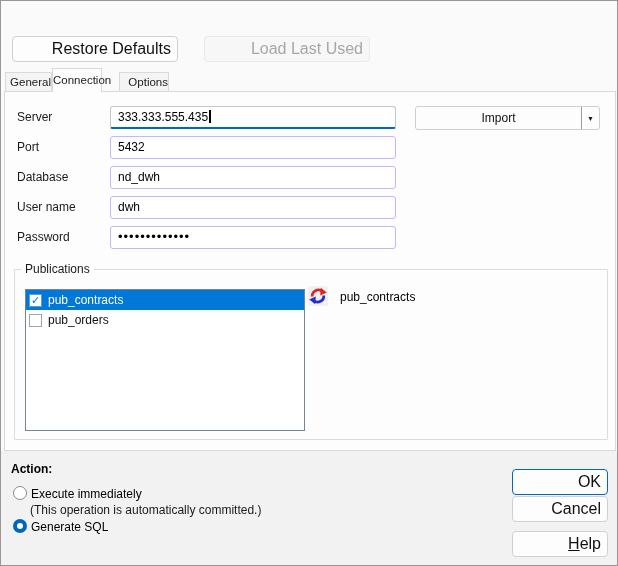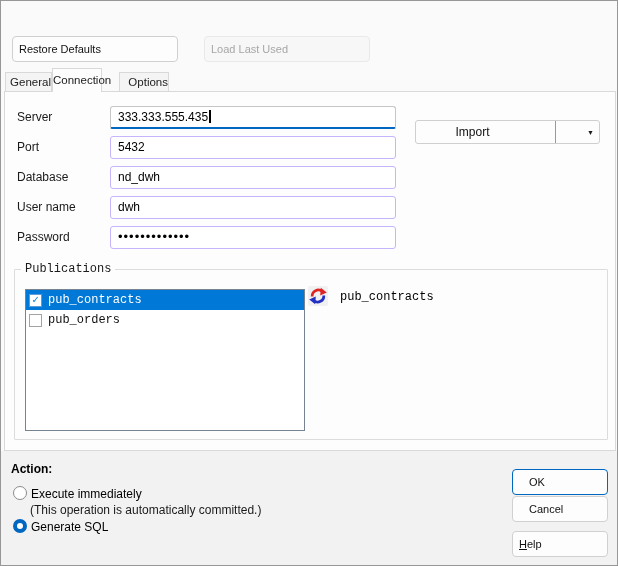--- a/index.html
+++ b/index.html
@@ -13,21 +13,21 @@
   .titlebar{position:absolute;left:0;top:0;width:100%;height:30px;background:#fafafa;}
   .title{position:absolute;left:14px;top:8px;font-size:12.5px;color:#191919;}
   .close-btn{
     position:absolute;right:6px;top:2px;width:32px;height:26px;border:none;background:transparent;
     font-size:16px;font-weight:300;color:#333;cursor:pointer;line-height:26px;text-align:center;padding:0;
     font-family:"Liberation Sans",sans-serif;
   }
   
   .btn{
     background:#fdfdfd;border:1px solid #d0d0d0;border-radius:4px;
-    font-family:"Liberation Sans",sans-serif;font-size:11px;color:#111;text-align:left;cursor:pointer;
+    font-family:"Liberation Sans",sans-serif;font-size:16px;color:#111;text-align:right;cursor:pointer;
   }
   .btn-restore{position:absolute;left:11px;top:35px;width:166px;height:26px;}
   .btn-loadlast{position:absolute;left:203px;top:35px;width:166px;height:26px;
     background:#f7f7f7;border-color:#e9e9e9;color:#a7a7a7;cursor:default;}
   
   .tab{
     position:absolute;border:1px solid #d9d9d9;border-bottom:none;background:#f4f4f4;
     text-align:right;font-size:11.5px;color:#222;cursor:pointer;padding-top:3px;
   }
   .tab-general{left:4px;top:71px;width:47px;height:19px;z-index:1;}
@@ -117,27 +117,27 @@
 
     <div class="f-label" style="top:78px;">Database</div>
     <div class="f-input" style="top:74px;"><span>nd_dwh</span></div>
 
     <div class="f-label" style="top:108px;">User name</div>
     <div class="f-input" style="top:104px;"><span>dwh</span></div>
 
     <div class="f-label" style="top:138px;">Password</div>
     <div class="f-input" style="top:134px;"><span class="pw">•••••••••••••</span></div>
 
-    <div class="import-btn" style="top:28px;left:410px;gap:26px;">
+    <div class="import-btn" style="top:14px;left:410px;">
       <div class="import-main">Import</div>
       <div class="import-sep"></div>
       <div class="import-arrow"><span>▼</span></div>
     </div>
 
-    <div class="groupbox" style="left:9px;top:177px;font-family:Liberation Mono, monospace;">
+    <div class="groupbox" style="left:9px;top:177px;">
       <div class="group-label">Publications</div>
 
       <div class="listbox">
         <div class="list-row selected">
           <span class="cbox checked">
               <span class="mark">✓</span>
             </span>
           <span>pub_contracts</span>
         </div>
         <div class="list-row">

